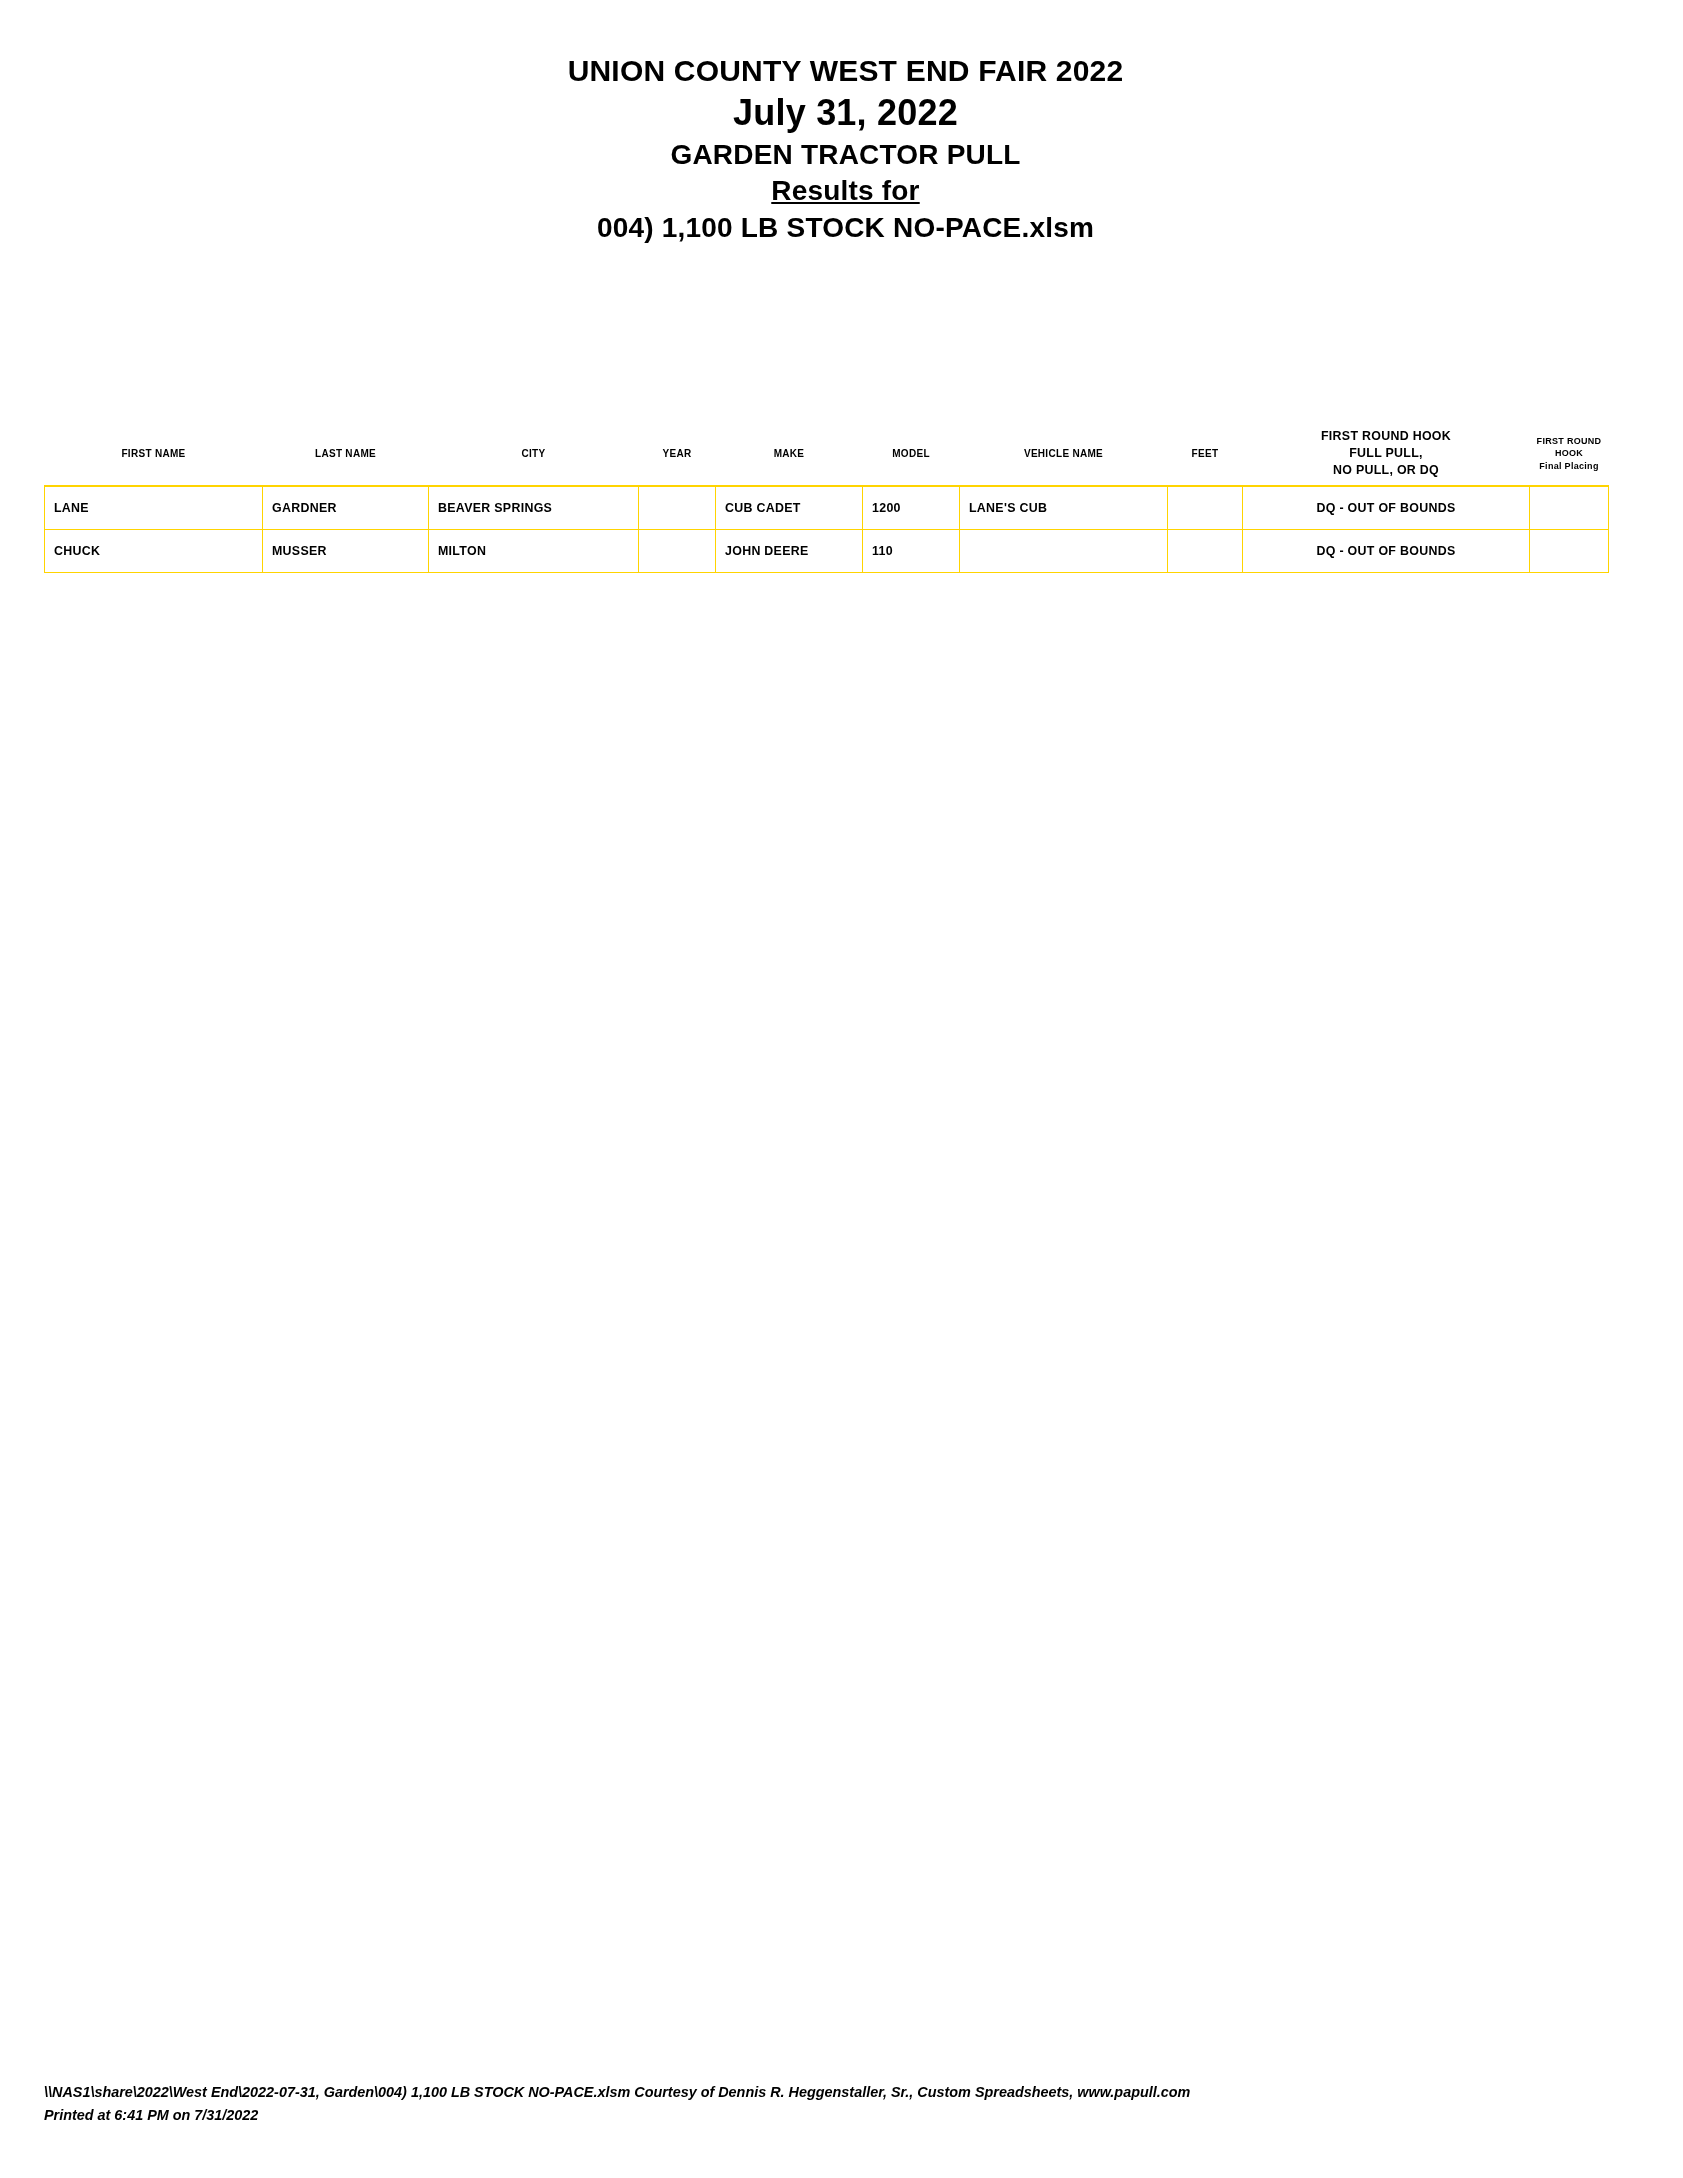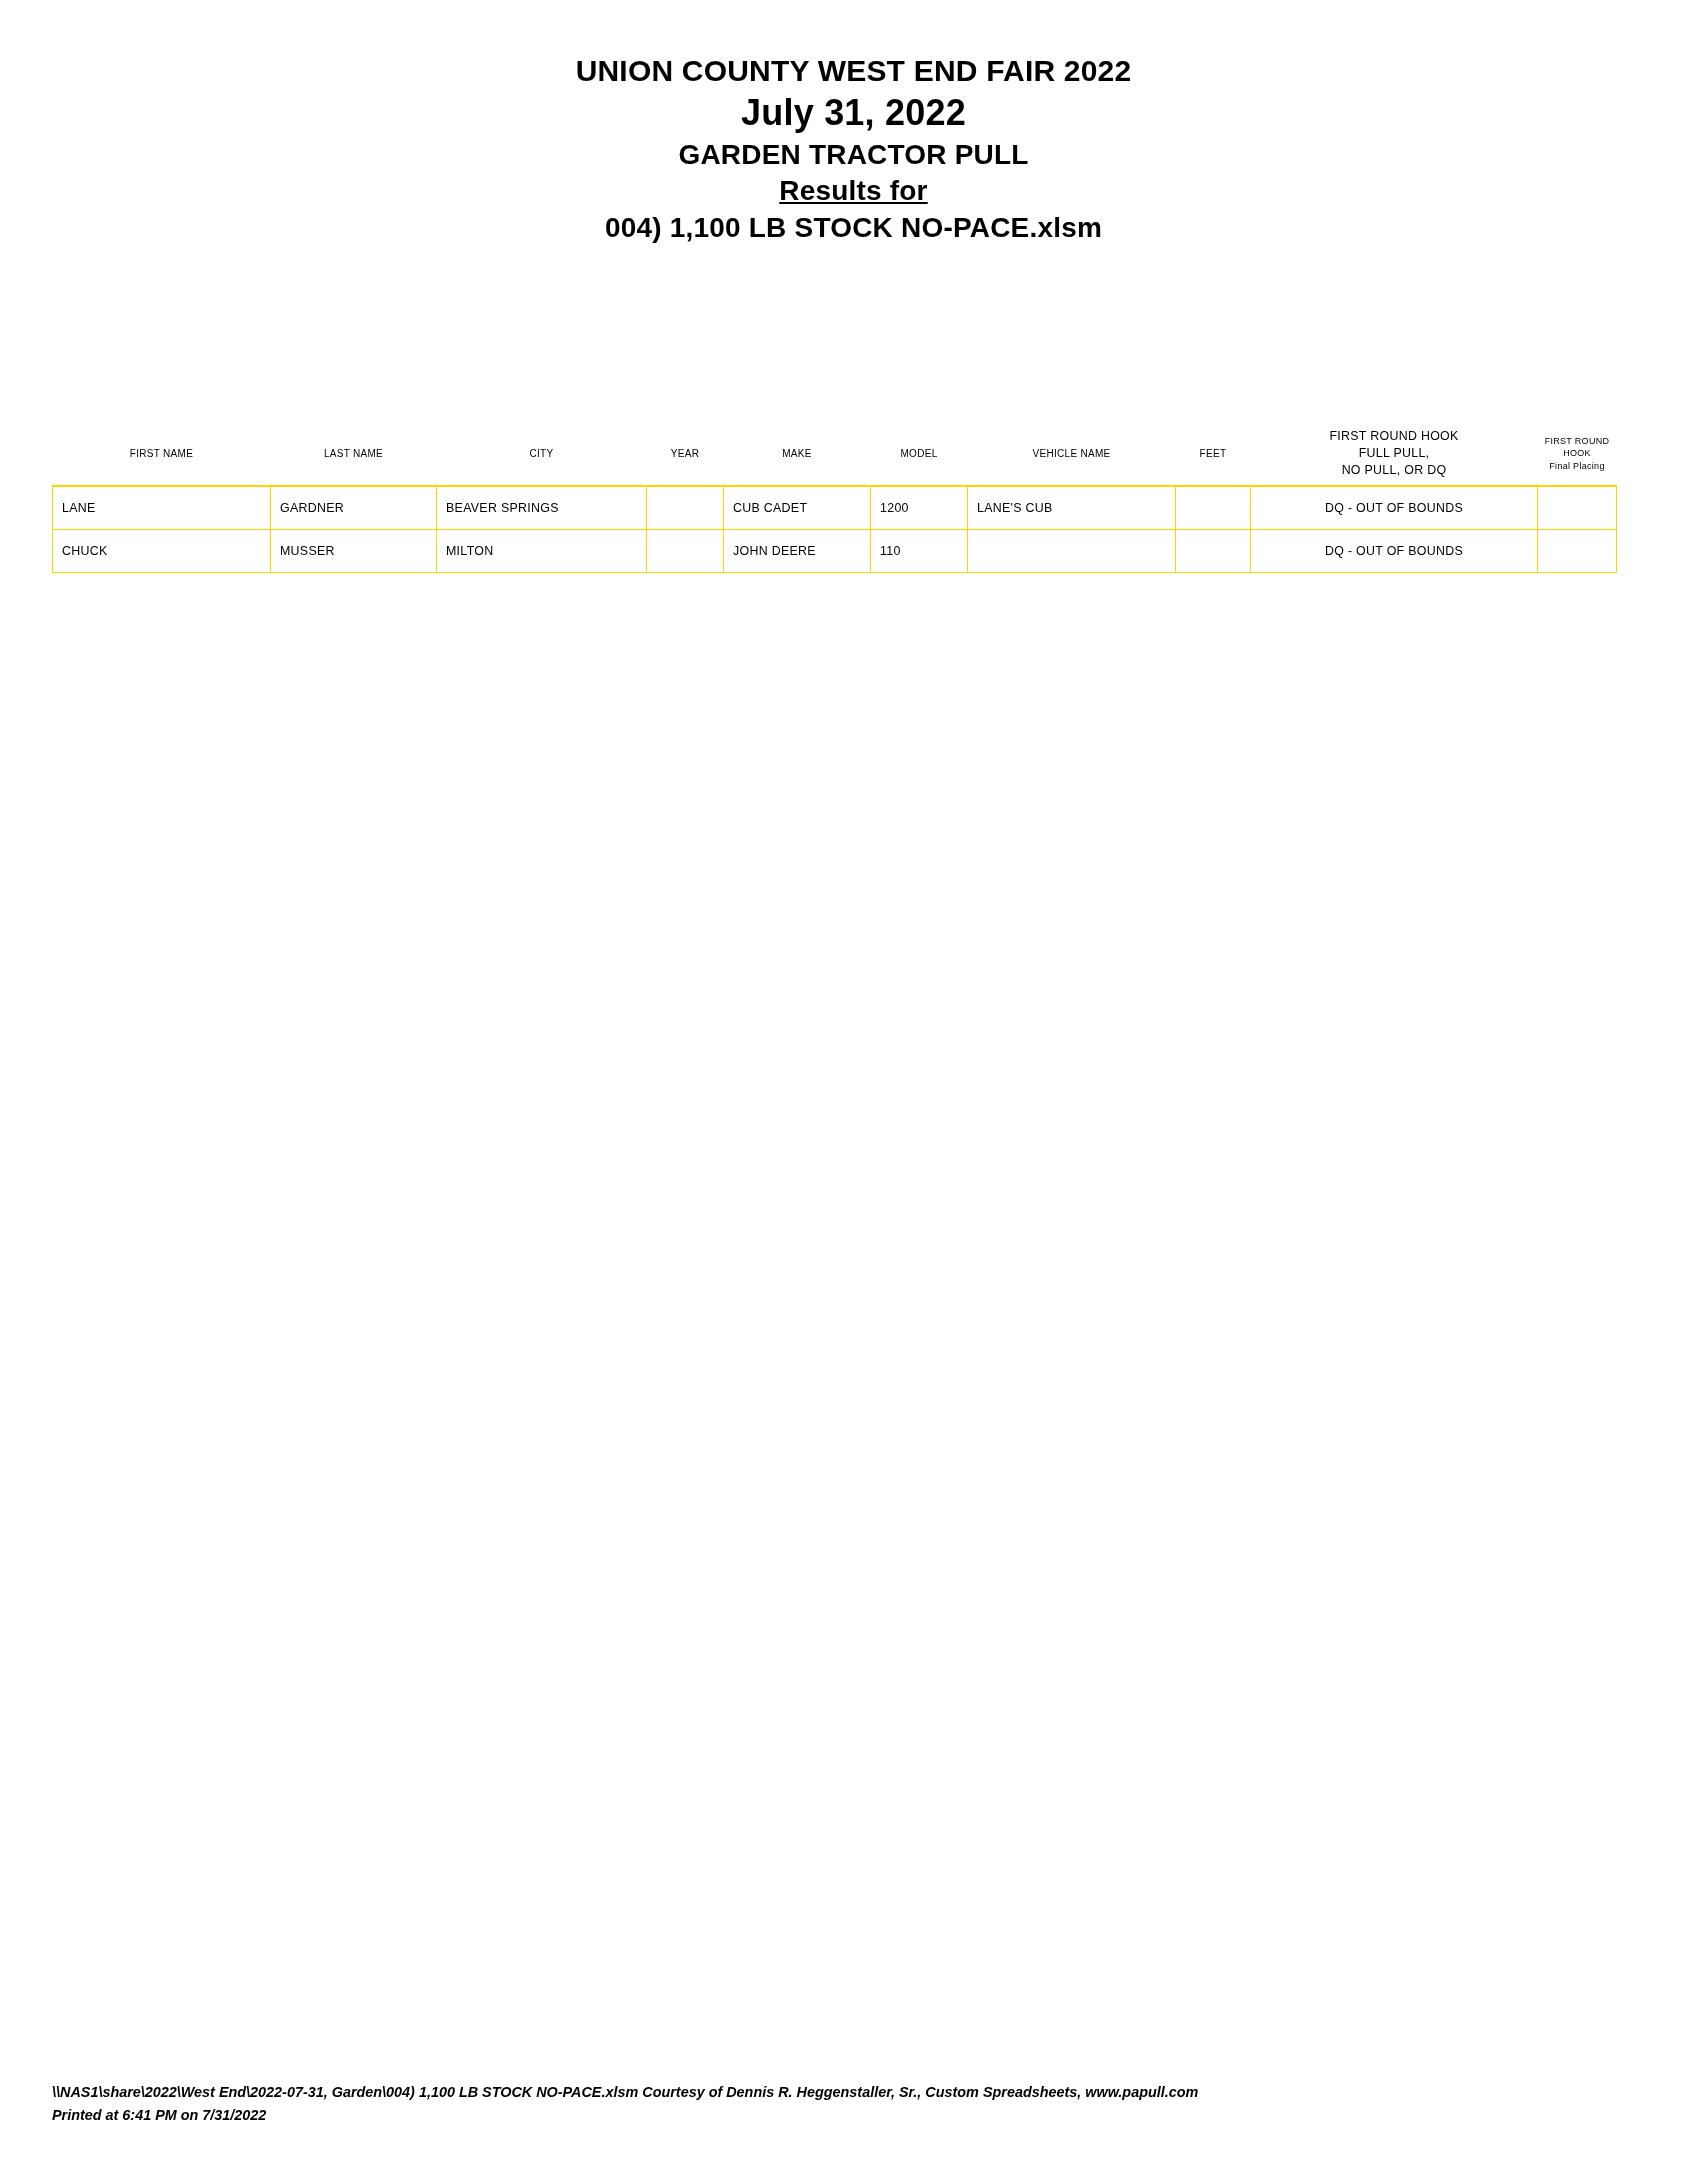--- a/index.html
+++ b/index.html
@@ -11,21 +11,21 @@
     height: 2178px;
     background: #ffffff;
     font-family: "Liberation Sans", sans-serif;
     color: #000000;
     position: relative;
     overflow: hidden;
   }
 
   .page {
     position: absolute;
-    left: 12px;
+    left: 4px;
     top: 0;
     width: 1346px;
     height: 2178px;
   }
 
   
   .title-block {
     position: absolute;
     left: 0;
     top: 51px;
@@ -49,21 +49,21 @@
     position: absolute;
     left: 40px;
     top: 426px;
     width: 1564px;
     border-collapse: collapse;
     table-layout: fixed;
   }
   .results-table th,
   .results-table td {
     font-size: 13px;
-    font-weight: normal;
+    font-weight: bold;
     color: #000;
     padding: 0;
     vertical-align: middle;
   }
   .results-table thead th {
     border: none;
     text-align: center;
     height: 55px;
     font-size: 10px;
     letter-spacing: 0.3px;

